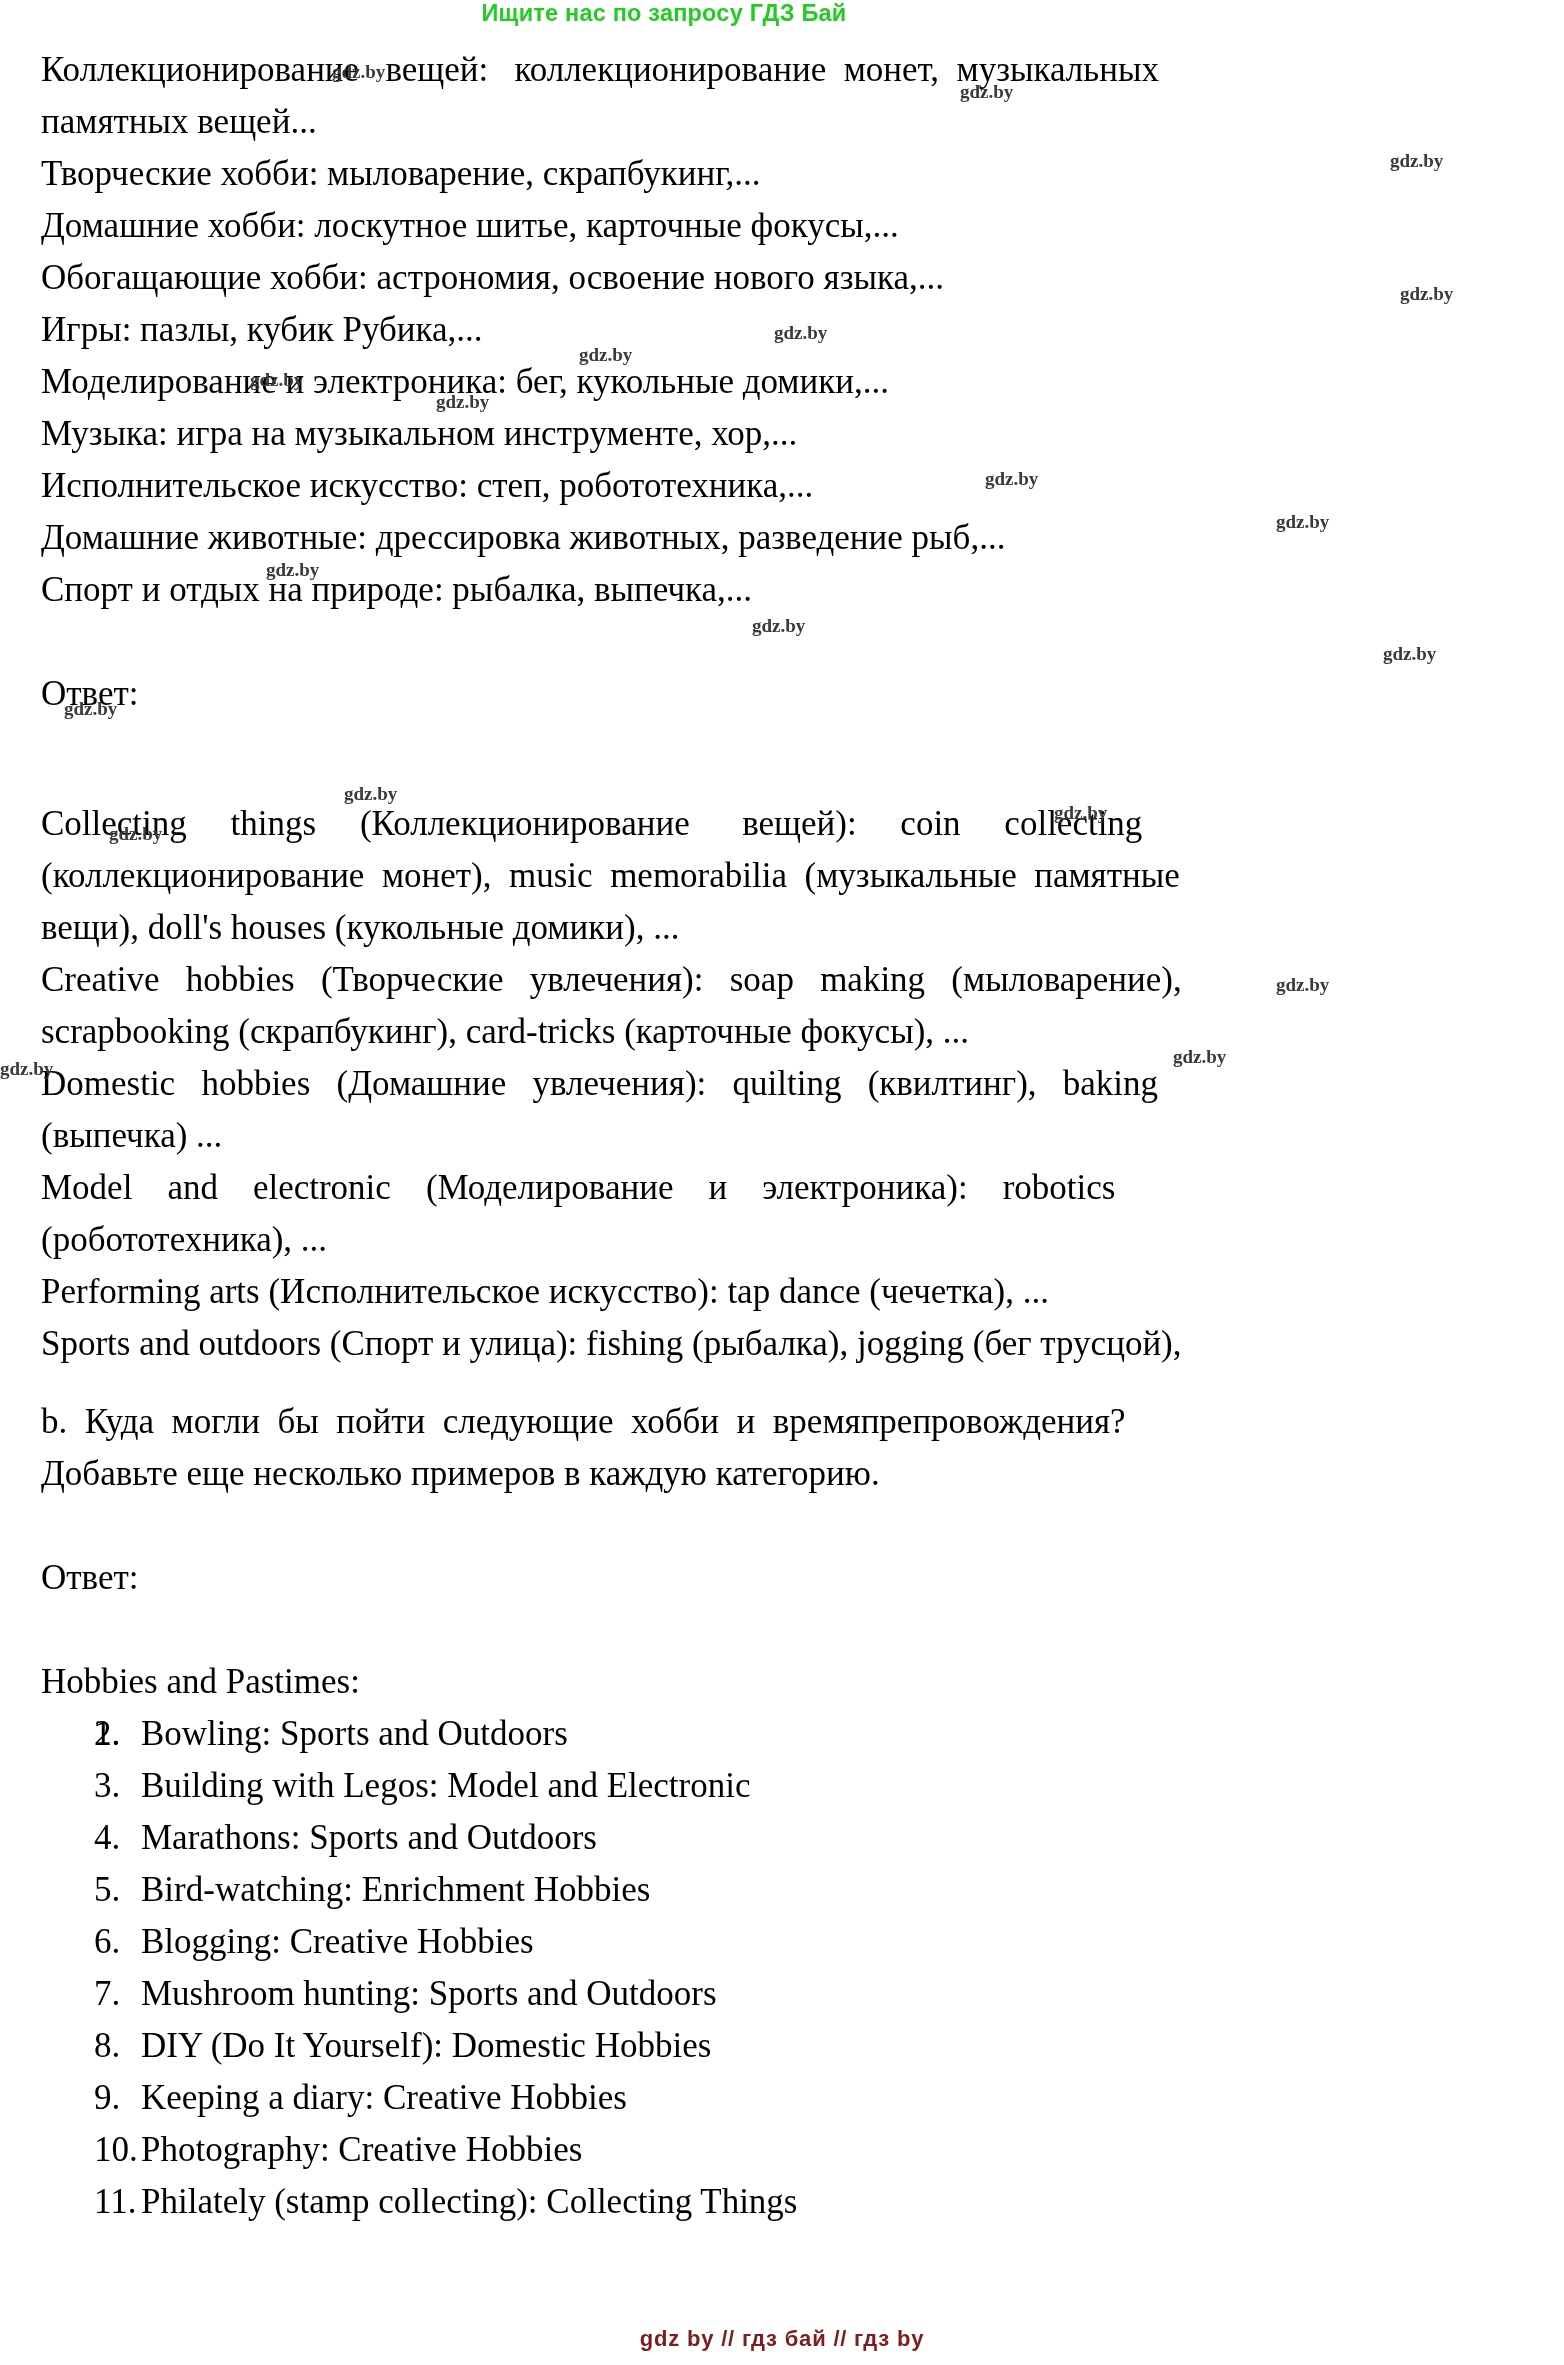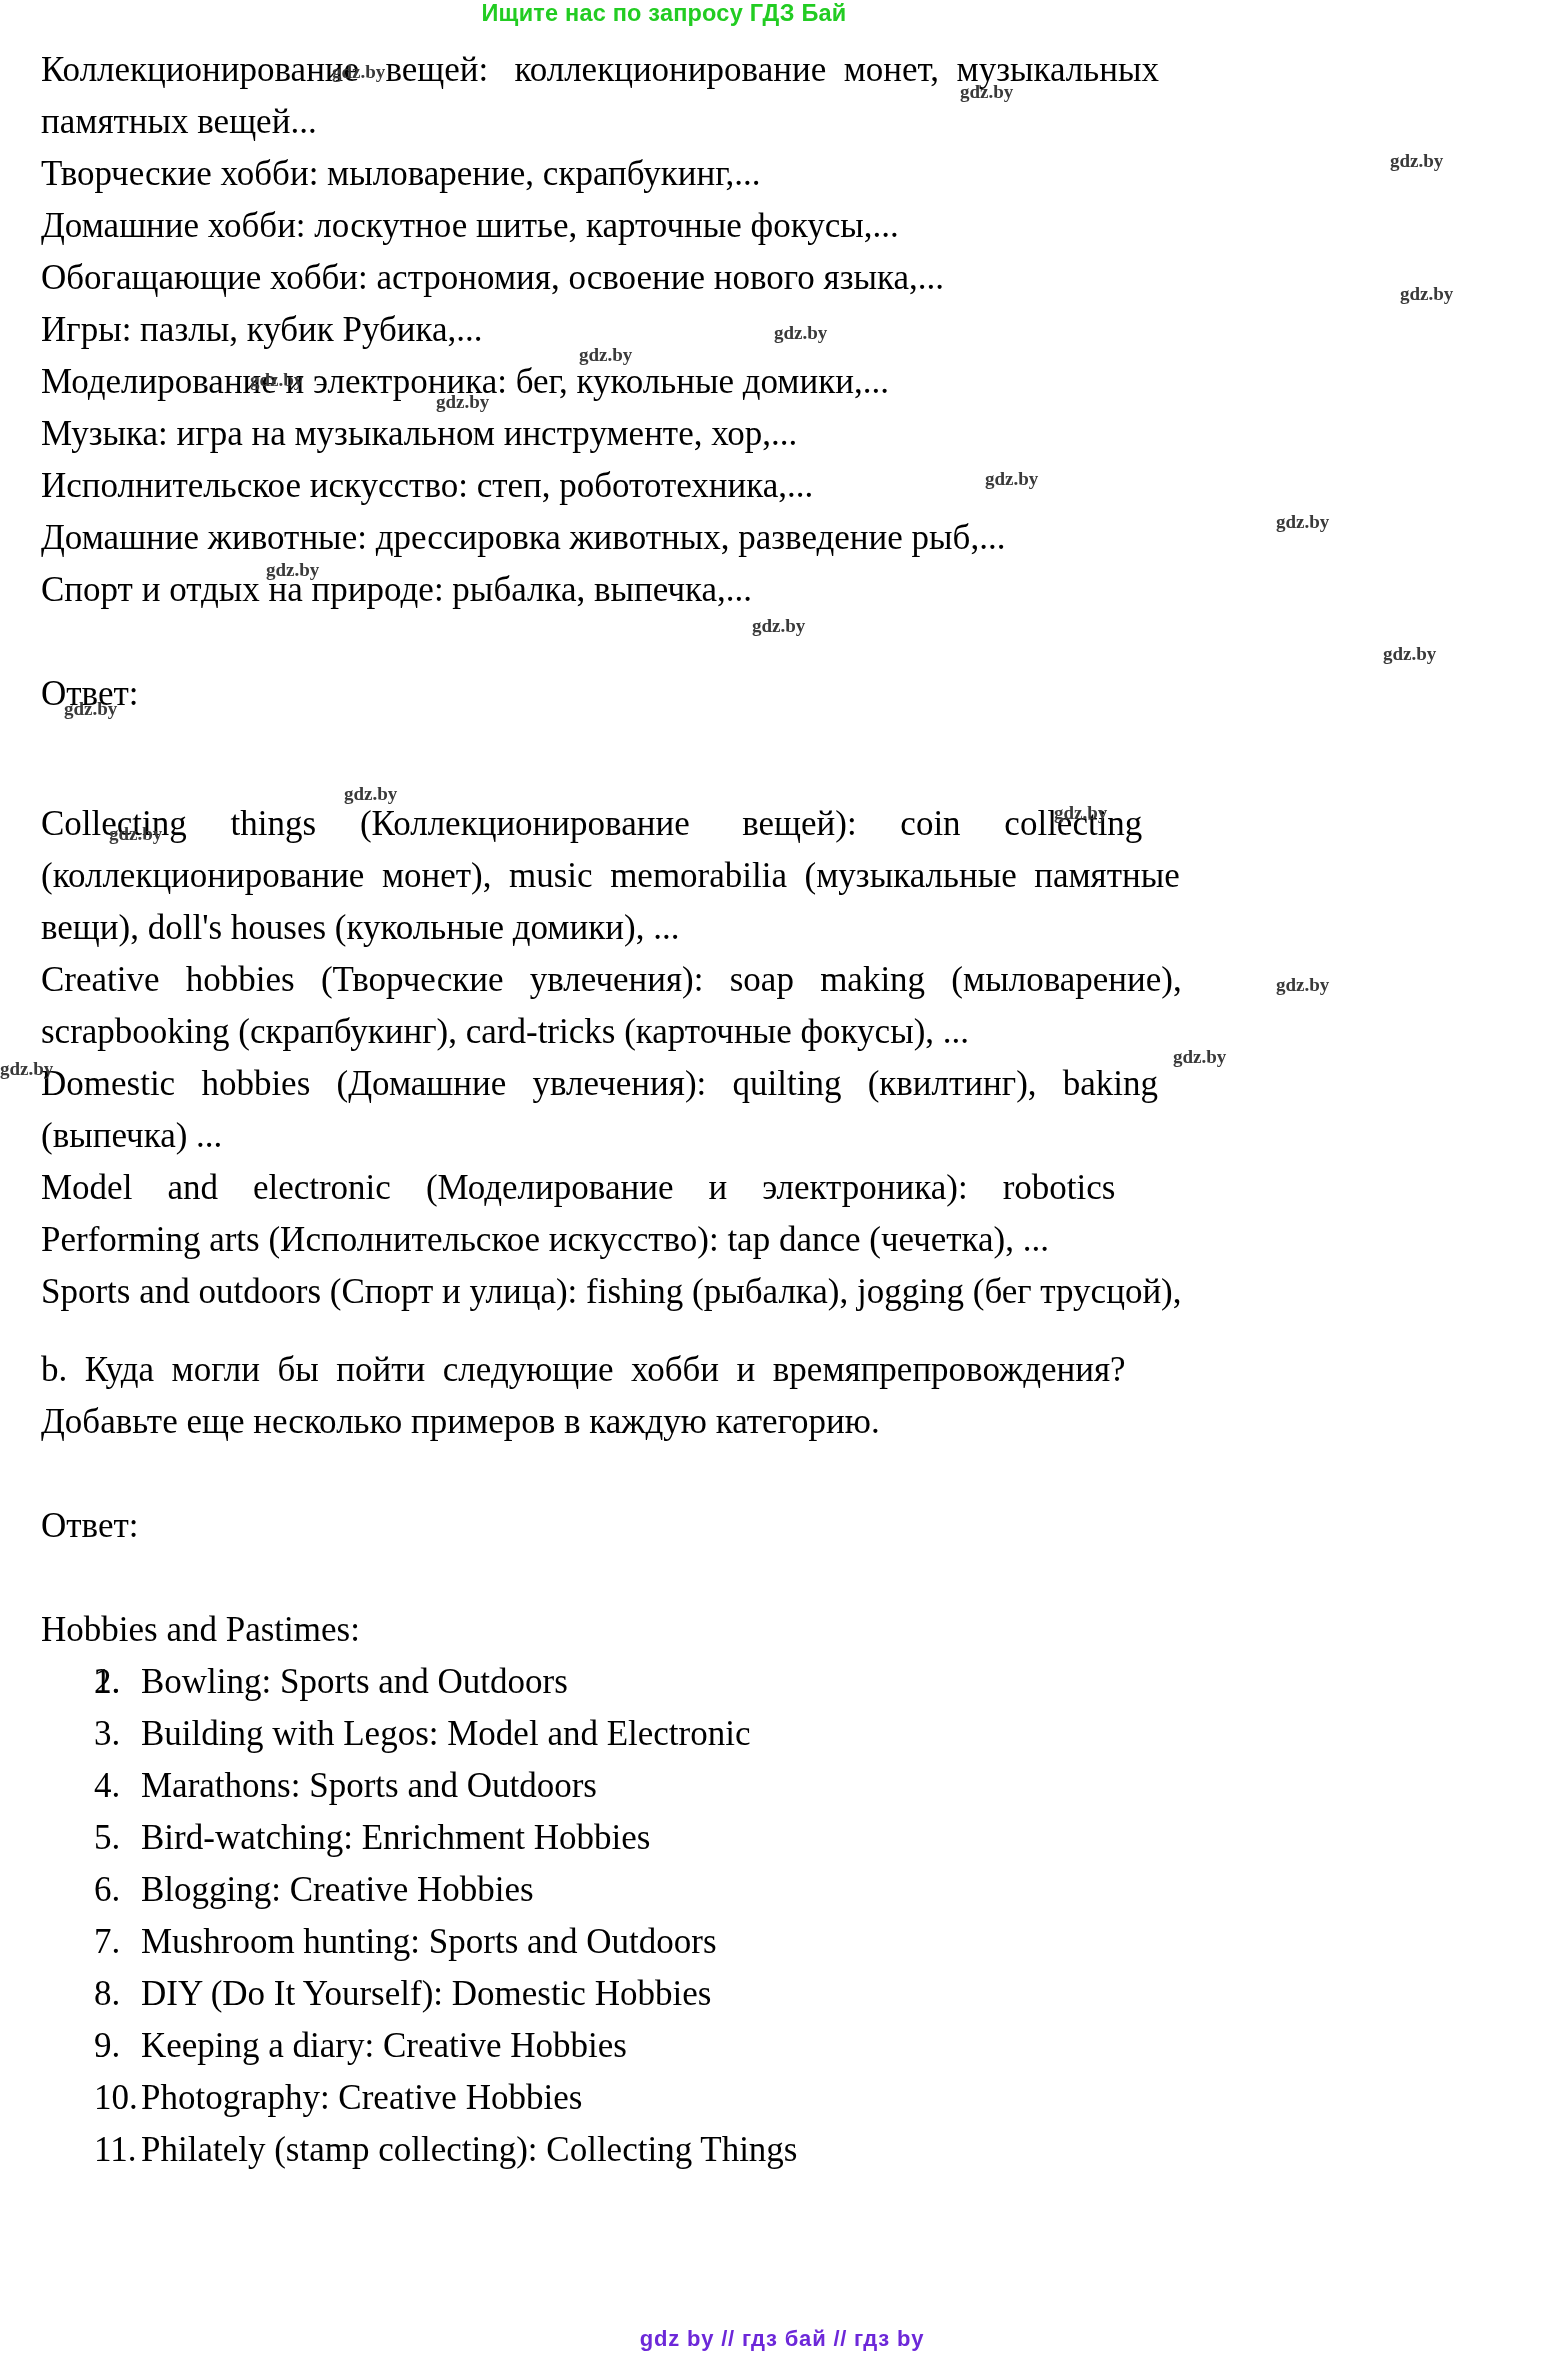--- a/index.html
+++ b/index.html
@@ -88,21 +88,21 @@
   
   .footer {
     position: absolute;
     left: 0;
     top: 2326px;
     width: 1564px;
     text-align: center;
     font-family: "Liberation Sans", sans-serif;
     font-weight: bold;
     font-size: 22px;
-    color: #6d28d9;
+    color: #7f1d1d;
     letter-spacing: 0.8px;
   }
 </style>
 </head>
 <body>
 
 <div class="header-banner">Ищите нас по запросу ГДЗ Бай</div>
 
 <div class="doc">
 
@@ -129,20 +129,21 @@
 
   <div>
     <p class="line just">Collecting     things     (Коллекционирование      вещей):     coin     collecting</p>
     <p class="line just">(коллекционирование  монет),  music  memorabilia  (музыкальные  памятные</p>
     <p class="line">вещи), doll's houses (кукольные домики), ...</p>
     <p class="line just">Creative   hobbies   (Творческие   увлечения):   soap   making   (мыловарение),</p>
     <p class="line">scrapbooking (скрапбукинг), card-tricks (карточные фокусы), ...</p>
     <p class="line just">Domestic   hobbies   (Домашние   увлечения):   quilting   (квилтинг),   baking</p>
     <p class="line">(выпечка) ...</p>
     <p class="line just">Model    and    electronic    (Моделирование    и    электроника):    robotics</p>
+    <p class="line">(робототехника), ...</p>
     <p class="line">Performing arts (Исполнительское искусство): tap dance (чечетка), ...</p>
     <p class="line">Sports and outdoors (Спорт и улица): fishing (рыбалка), jogging (бег трусцой),</p>
   </div>
 
   <div class="blank-half"></div>
 
   <div>
     <p class="line just">b.  Куда  могли  бы  пойти  следующие  хобби  и  времяпрепровождения?</p>
     <p class="line">Добавьте еще несколько примеров в каждую категорию.</p>
   </div>

